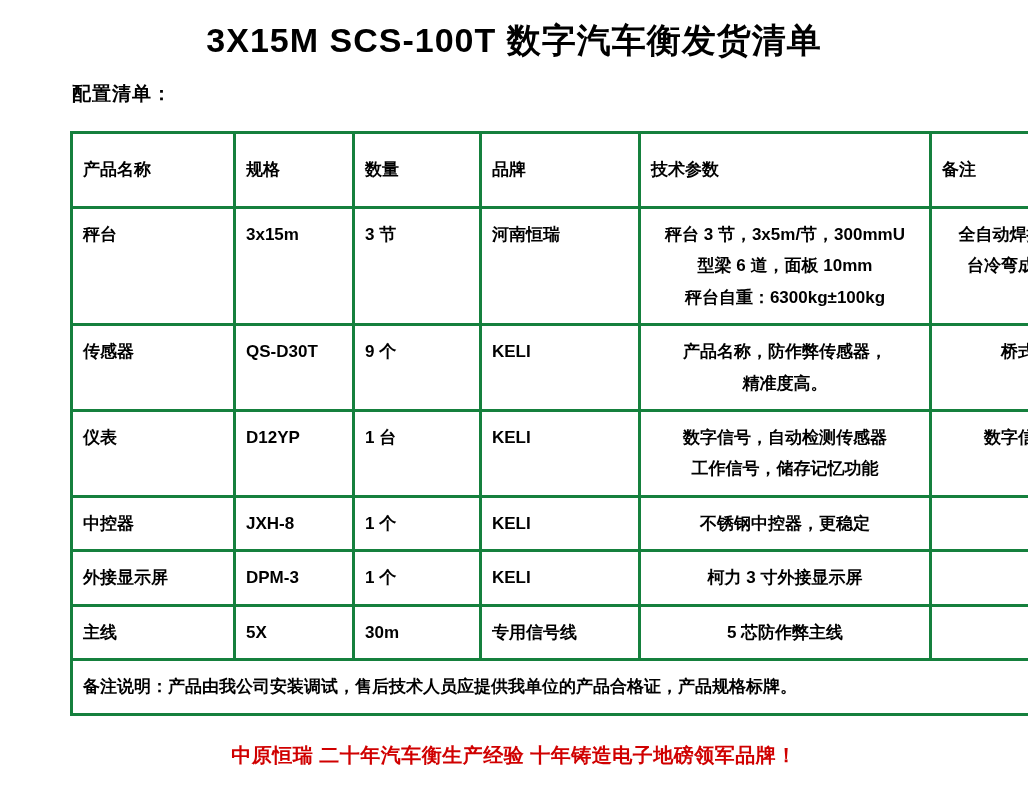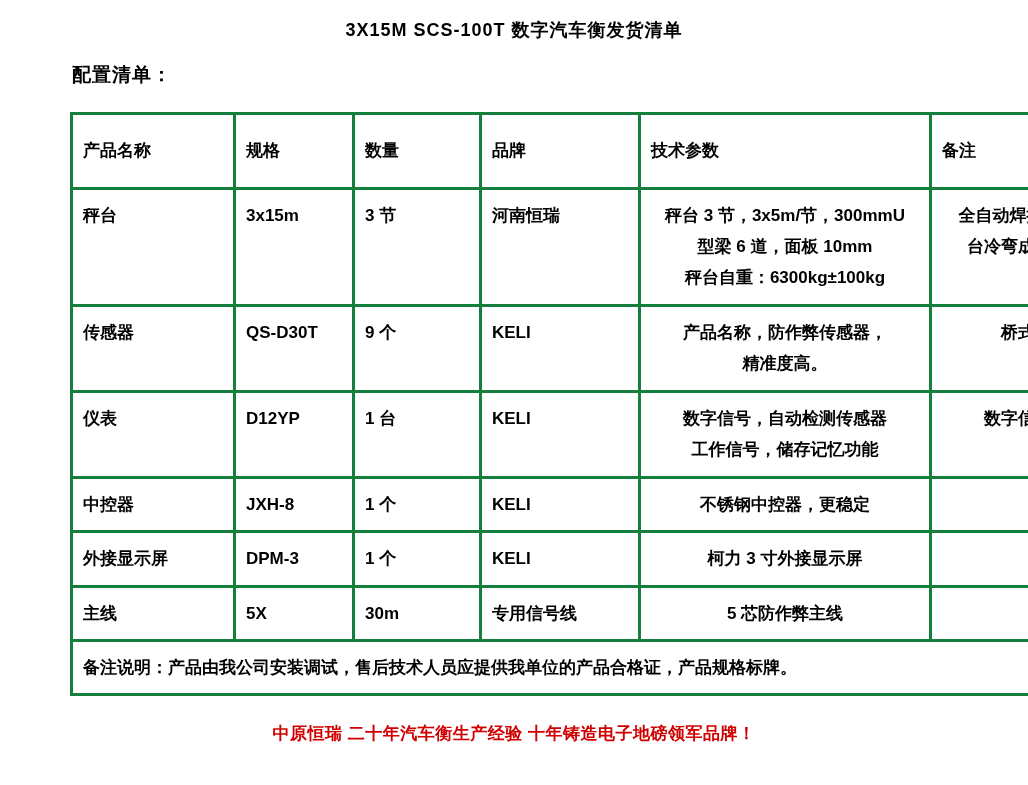--- a/index.html
+++ b/index.html
@@ -16,21 +16,21 @@
     overflow: hidden;
   }
   .page {
     width: 1028px;
     height: 785px;
     position: relative;
     box-sizing: border-box;
   }
   .doc-title {
     text-align: center;
-    font-size: 18px;
+    font-size: 34px;
     font-weight: bold;
     letter-spacing: 1px;
     margin-top: 20px;
     margin-bottom: 0;
     line-height: 1.2;
   }
   .subtitle {
     font-size: 19px;
     font-weight: bold;
     margin-top: 20px;
@@ -75,21 +75,21 @@
   td.note-cell {
     font-size: 17px;
     font-weight: bold;
     padding-top: 12px;
     padding-bottom: 12px;
     line-height: 1.6;
   }
   .footer-slogan {
     text-align: center;
     color: #d00000;
-    font-size: 17px;
+    font-size: 20px;
     font-weight: bold;
     margin-top: 26px;
     letter-spacing: 0.5px;
   }
 </style>
 </head>
 <body>
 
 <div class="page">
 

